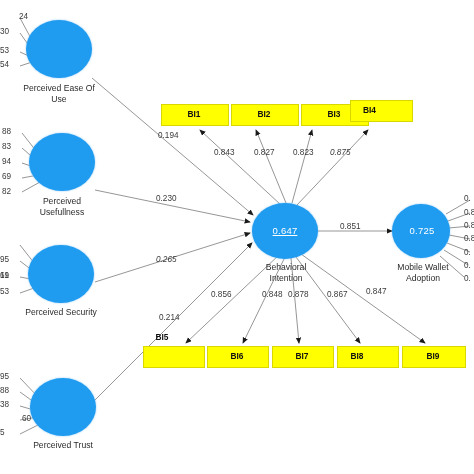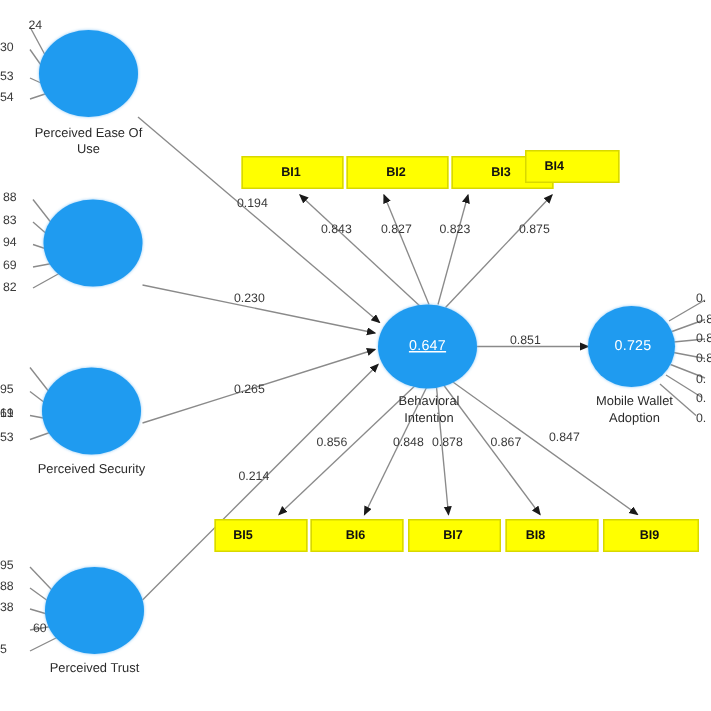--- a/index.html
+++ b/index.html
@@ -82,20 +82,22 @@
         <path d="M444,250 L468,265"></path>
       <path d="M440,256 L464,277"></path>
     </g>
   </svg>
 
   <div class="node-circle" style="left:26px;top:20px;width:66px;height:58px;"></div>
   <div class="node-label" style="left:8px;top:83px;width:102px;">Perceived Ease Of
 Use</div>
 
   <div class="node-circle" style="left:29px;top:133px;width:66px;height:58px;"></div>
+  <div class="node-label" style="left:11px;top:196px;width:102px;">Perceived
+Usefullness</div>
 
   <div class="node-circle" style="left:28px;top:245px;width:66px;height:58px;"></div>
   <div class="node-label" style="left:10px;top:307px;width:102px;">Perceived Security</div>
 
   <div class="node-circle" style="left:30px;top:378px;width:66px;height:58px;"></div>
   <div class="node-label" style="left:12px;top:440px;width:102px;">Perceived Trust</div>
 
   <div class="node-circle" style="left:252px;top:203px;width:66px;height:56px;"></div>
   <div class="node-val" style="left:252px;top:225px;width:66px;text-decoration:underline;">0.647</div>
   <div class="node-label" style="left:240px;top:262px;width:92px;">Behavioral
@@ -114,24 +116,24 @@
 
   <div class="ind-box" style="left:301px;top:104px;width:66px;height:20px;"></div>
   <div class="ind-text" style="left:301px;top:109px;width:66px;">BI3</div>
 
   <div class="ind-box" style="left:350px;top:100px;width:61px;height:20px;"></div>
   <div class="ind-text" style="left:350px;top:105px;width:39px;">BI4</div>
 
   <div class="coef" style="left:214px;top:148px;">0.843</div>
   <div class="coef" style="left:254px;top:148px;">0.827</div>
   <div class="coef" style="left:293px;top:148px;">0.823</div>
-  <div class="coef" style="left:346px;top:148px;">0.875</div>
+  <div class="coef" style="left:330px;top:148px;font-style:italic;">0.875</div>
 
   <div class="ind-box" style="left:143px;top:346px;width:60px;height:20px;"></div>
-  <div class="ind-text" style="left:143px;top:351px;width:38px;">BI5</div>
+  <div class="ind-text" style="left:143px;top:332px;width:38px;">BI5</div>
 
   <div class="ind-box" style="left:207px;top:346px;width:60px;height:20px;"></div>
   <div class="ind-text" style="left:207px;top:351px;width:60px;">BI6</div>
 
   <div class="ind-box" style="left:272px;top:346px;width:60px;height:20px;"></div>
   <div class="ind-text" style="left:272px;top:351px;width:60px;">BI7</div>
 
   <div class="ind-box" style="left:337px;top:346px;width:60px;height:20px;"></div>
   <div class="ind-text" style="left:337px;top:351px;width:40px;">BI8</div>
 
@@ -139,21 +141,21 @@
   <div class="ind-text" style="left:402px;top:351px;width:62px;">BI9</div>
 
   <div class="coef" style="left:211px;top:290px;">0.856</div>
   <div class="coef" style="left:249px;top:290px;padding-left:13px;">0.848</div>
   <div class="coef" style="left:288px;top:290px;">0.878</div>
   <div class="coef" style="left:327px;top:290px;">0.867</div>
   <div class="coef" style="left:366px;top:287px;">0.847</div>
 
   <div class="coef" style="left:158px;top:131px;">0.194</div>
   <div class="coef" style="left:156px;top:194px;">0.230</div>
-  <div class="coef" style="left:156px;top:255px;">0.265</div>
+  <div class="coef" style="left:156px;top:255px;font-style:italic;">0.265</div>
   <div class="coef" style="left:159px;top:313px;">0.214</div>
   <div class="coef" style="left:340px;top:222px;">0.851</div>
 
   <div class="resid" style="left:0px;top:12px;padding-left:19px;">24</div>
   <div class="resid" style="left:0px;top:27px;">30</div>
   <div class="resid" style="left:0px;top:46px;">53</div>
   <div class="resid" style="left:0px;top:60px;">54</div>
 
   <div class="resid" style="left:2px;top:127px;">88</div>
   <div class="resid" style="left:2px;top:142px;">83</div>

